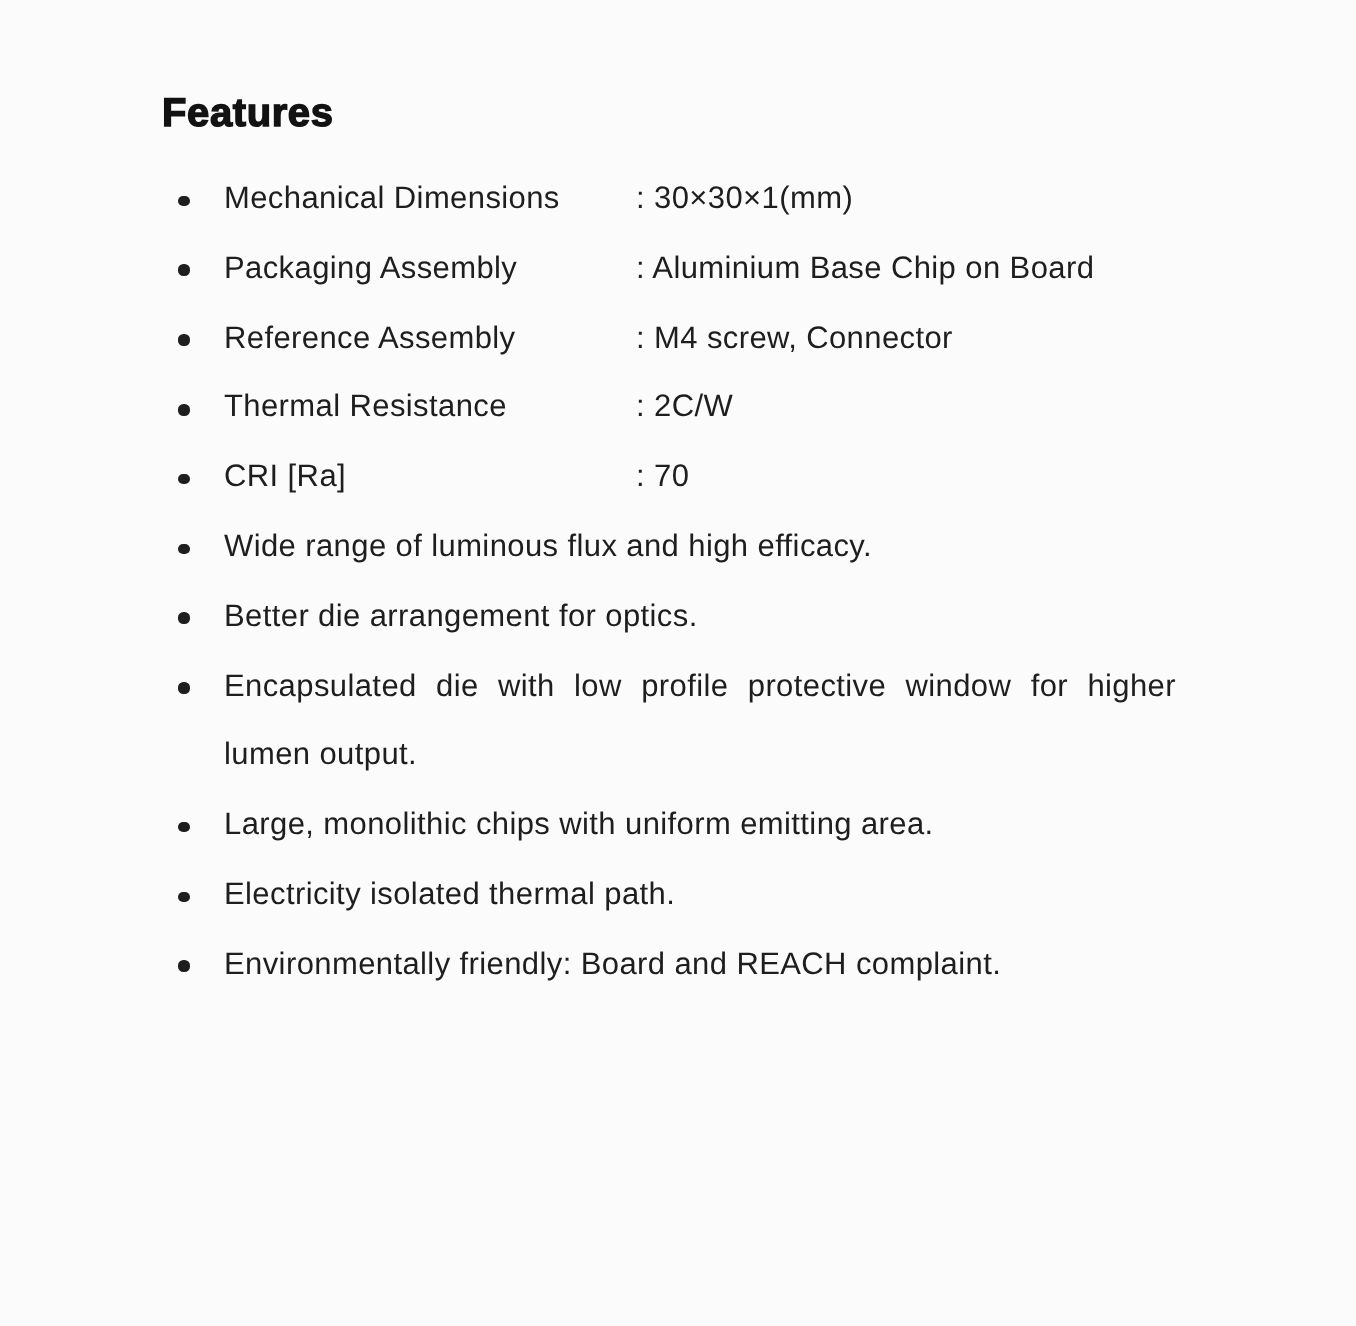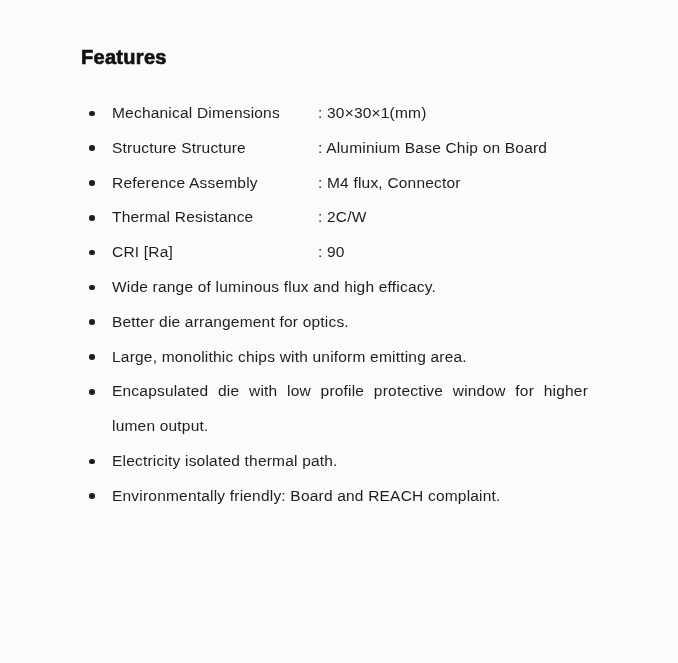--- a/index.html
+++ b/index.html
@@ -27,21 +27,21 @@
     font-size: 20px;
     line-height: 22px;
     font-weight: 900;
     letter-spacing: 0.3px;
     color: #121212;
     -webkit-text-stroke: 0.7px #121212;
   }
   .list {
     position: absolute;
     left: 86px;
-    top: 96px;
+    top: 83px;
     width: 540px;
     margin: 0;
     padding: 0;
     list-style: none;
   }
   .item {
     position: relative;
     padding-left: 26px;
     font-size: 15.5px;
     line-height: 34.8px;
@@ -75,50 +75,50 @@
   <h1 class="heading">Features</h1>
 
   <ul class="list">
 
     <li class="item spec">
       <span class="bullet"></span>
       <span class="label">Mechanical Dimensions</span><span class="value">: 30×30×1(mm)</span>
     </li>
     <li class="item spec">
       <span class="bullet"></span>
-      <span class="label">Structure Structure</span><span class="value">: Aluminium Base Chip on Board</span>
+      <span class="label">Packaging Assembly</span><span class="value">: Aluminium Base Chip on Board</span>
     </li>
     <li class="item spec">
       <span class="bullet"></span>
-      <span class="label">Reference Assembly</span><span class="value">: M4 flux, Connector</span>
+      <span class="label">Reference Assembly</span><span class="value">: M4 screw, Connector</span>
     </li>
     <li class="item spec">
       <span class="bullet"></span>
       <span class="label">Thermal Resistance</span><span class="value">: 2C/W</span>
     </li>
     <li class="item spec">
       <span class="bullet"></span>
-      <span class="label">CRI [Ra]</span><span class="value">: 90</span>
+      <span class="label">CRI [Ra]</span><span class="value">: 70</span>
     </li>
 
     <li class="item feat">
       <span class="bullet"></span>
       <span class="text">Wide range of luminous flux and high efficacy.</span>
     </li>
     <li class="item feat">
       <span class="bullet"></span>
       <span class="text">Better die arrangement for optics.</span>
     </li>
     <li class="item feat">
       <span class="bullet"></span>
-      <span class="text">Large, monolithic chips with uniform emitting area.</span>
+      <span class="text">Encapsulated die with low profile protective window for higher lumen output.</span>
     </li>
     <li class="item feat">
       <span class="bullet"></span>
-      <span class="text">Encapsulated die with low profile protective window for higher lumen output.</span>
+      <span class="text">Large, monolithic chips with uniform emitting area.</span>
     </li>
     <li class="item feat">
       <span class="bullet"></span>
       <span class="text">Electricity isolated thermal path.</span>
     </li>
     <li class="item feat">
       <span class="bullet"></span>
       <span class="text">Environmentally friendly: Board and REACH complaint.</span>
     </li>
 

